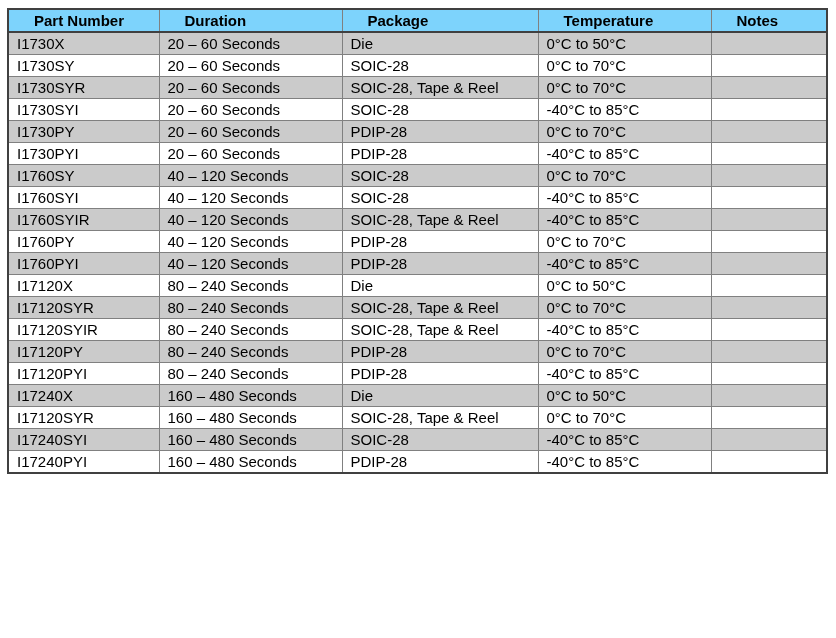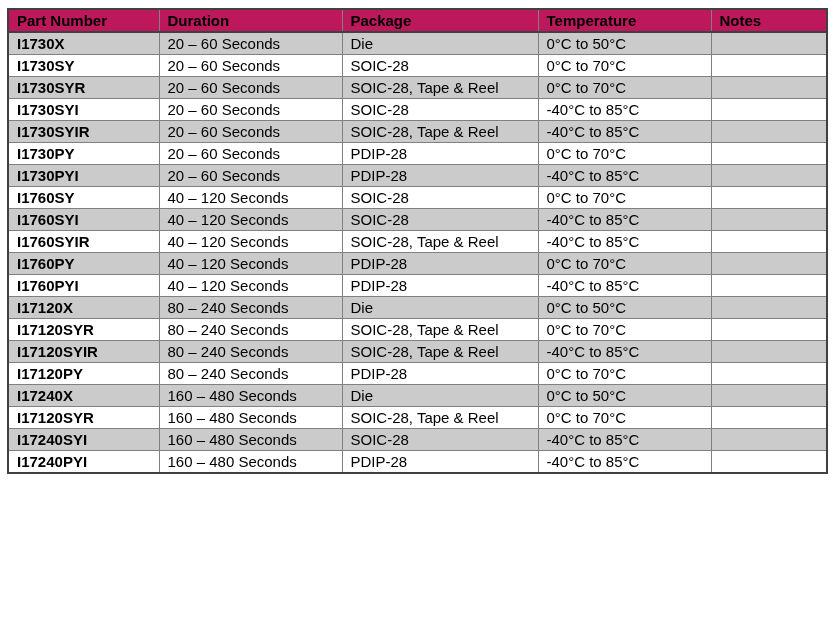--- a/index.html
+++ b/index.html
@@ -25,41 +25,41 @@
     font-size: 15px;
     color: #000000;
     border: 2px solid #404040;
   }
   .parts-table th {
     border: 1px solid #808080;
     border-bottom: 2px solid #404040;
     text-align: left;
     vertical-align: middle;
     font-weight: bold;
-    padding: 2px 6px 2px 8px;
+    padding: 2px 6px 2px 25px;
     height: 17px;
     white-space: nowrap;
     overflow: hidden;
-    background: #be185d;
+    background: #7dd3fc;
   }
   .parts-table td {
     border: 1px solid #808080;
     text-align: left;
     vertical-align: middle;
     padding: 2px 6px 2px 8px;
     height: 16.8px;
     white-space: nowrap;
     overflow: hidden;
     background: #ffffff;
   }
   .parts-table tbody tr:nth-child(odd) td {
     background: var(--stripe-color, #cbcbcb);
   }
   .parts-table td.col-part {
-    font-weight: bold;
+    font-weight: normal;
   }
 </style>
 </head>
 <body>
 
 <div class="doc-page">
   <table class="parts-table">
     <colgroup>
       <col style="width:151px">
       <col style="width:183px">
@@ -99,27 +99,20 @@
           <td class="col-notes"></td>
         </tr>
         <tr>
           <td class="col-part">I1730SYI</td>
           <td class="col-duration">20 – 60 Seconds</td>
           <td class="col-package">SOIC-28</td>
           <td class="col-temperature">-40°C to 85°C</td>
           <td class="col-notes"></td>
         </tr>
         <tr>
-          <td class="col-part">I1730SYIR</td>
-          <td class="col-duration">20 – 60 Seconds</td>
-          <td class="col-package">SOIC-28, Tape &amp; Reel</td>
-          <td class="col-temperature">-40°C to 85°C</td>
-          <td class="col-notes"></td>
-        </tr>
-        <tr>
           <td class="col-part">I1730PY</td>
           <td class="col-duration">20 – 60 Seconds</td>
           <td class="col-package">PDIP-28</td>
           <td class="col-temperature">0°C to 70°C</td>
           <td class="col-notes"></td>
         </tr>
         <tr>
           <td class="col-part">I1730PYI</td>
           <td class="col-duration">20 – 60 Seconds</td>
           <td class="col-package">PDIP-28</td>
@@ -180,20 +173,27 @@
           <td class="col-duration">80 – 240 Seconds</td>
           <td class="col-package">SOIC-28, Tape &amp; Reel</td>
           <td class="col-temperature">-40°C to 85°C</td>
           <td class="col-notes"></td>
         </tr>
         <tr>
           <td class="col-part">I17120PY</td>
           <td class="col-duration">80 – 240 Seconds</td>
           <td class="col-package">PDIP-28</td>
           <td class="col-temperature">0°C to 70°C</td>
+          <td class="col-notes"></td>
+        </tr>
+        <tr>
+          <td class="col-part">I17120PYI</td>
+          <td class="col-duration">80 – 240 Seconds</td>
+          <td class="col-package">PDIP-28</td>
+          <td class="col-temperature">-40°C to 85°C</td>
           <td class="col-notes"></td>
         </tr>
         <tr>
           <td class="col-part">I17240X</td>
           <td class="col-duration">160 – 480 Seconds</td>
           <td class="col-package">Die</td>
           <td class="col-temperature">0°C to 50°C</td>
           <td class="col-notes"></td>
         </tr>
         <tr>

